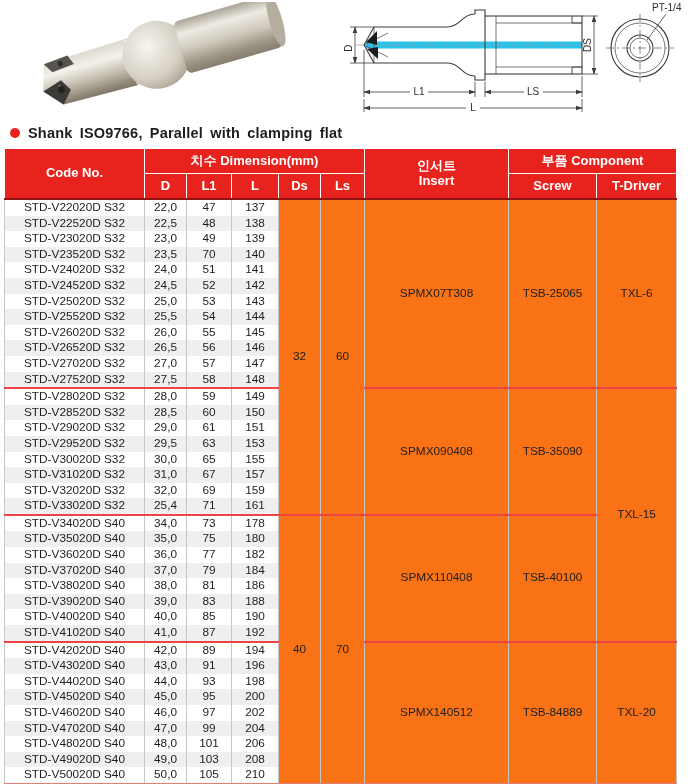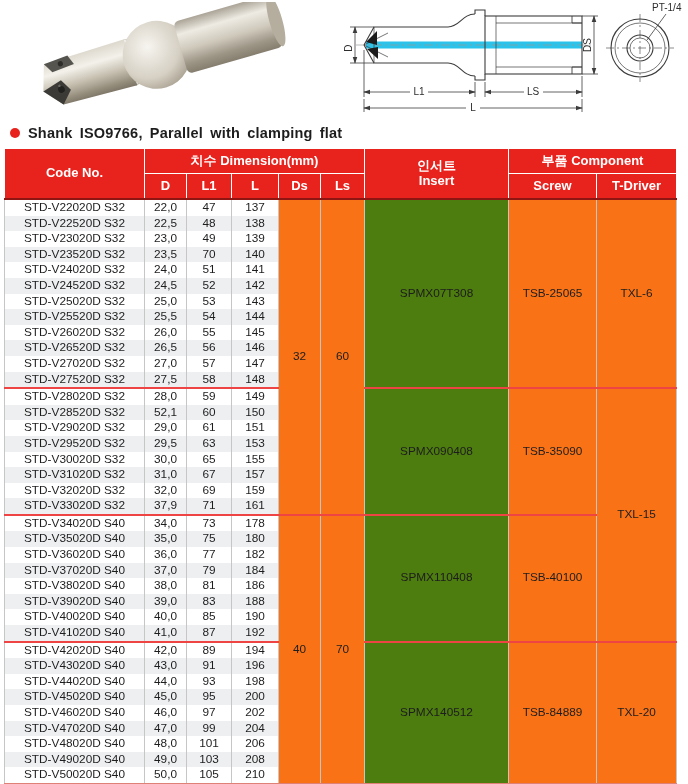--- a/index.html
+++ b/index.html
@@ -28,21 +28,21 @@
   }
   .dimtable td {
     font-size:11.8px; text-align:center; padding:0; height:15.6px; line-height:15.6px;
     border-left:1px solid #c6c6c6; border-right:1px solid #c6c6c6;
     white-space:nowrap; overflow:hidden;
   }
   .dimtable tbody tr:nth-child(even) td.rowcell { background:#eeeff1; }
   .dimtable tbody tr.grp { border-top:2px solid #ef4444; }
   .dimtable td.insertbg { background:#ebedee; }
   .dimtable td.merge { background:#f97316; }
-  .dimtable td.merge.insertbg { background:#4d7c0f; }
+  .dimtable td.merge.insertbg { background:#f97316; }
 </style>
 </head>
 <body>
 
 <div class="topsection">
 
   <div class="photo-wrap">
     <svg width="322" height="116" viewBox="0 0 322 116">
       <defs>
         <linearGradient id="gFlute" x1="0" y1="0" x2="0" y2="1">
@@ -289,21 +289,21 @@
         <td class="rowcell code">STD-V28020D S32</td>
         <td class="rowcell">28,0</td>
         <td class="rowcell">59</td>
         <td class="rowcell">149</td>
         <td rowspan="8" class="merge insertbg">SPMX090408</td>
         <td rowspan="8" class="merge">TSB-35090</td>
         <td rowspan="16" class="merge">TXL-15</td>
       </tr>
       <tr>
         <td class="rowcell code">STD-V28520D S32</td>
-        <td class="rowcell">52,1</td>
+        <td class="rowcell">28,5</td>
         <td class="rowcell">60</td>
         <td class="rowcell">150</td>
       </tr>
       <tr>
         <td class="rowcell code">STD-V29020D S32</td>
         <td class="rowcell">29,0</td>
         <td class="rowcell">61</td>
         <td class="rowcell">151</td>
       </tr>
       <tr>
@@ -325,21 +325,21 @@
         <td class="rowcell">157</td>
       </tr>
       <tr>
         <td class="rowcell code">STD-V32020D S32</td>
         <td class="rowcell">32,0</td>
         <td class="rowcell">69</td>
         <td class="rowcell">159</td>
       </tr>
       <tr>
         <td class="rowcell code">STD-V33020D S32</td>
-        <td class="rowcell">37,9</td>
+        <td class="rowcell">25,4</td>
         <td class="rowcell">71</td>
         <td class="rowcell">161</td>
       </tr>
       <tr class="grp">
         <td class="rowcell code">STD-V34020D S40</td>
         <td class="rowcell">34,0</td>
         <td class="rowcell">73</td>
         <td class="rowcell">178</td>
         <td rowspan="17" class="merge">40</td>
         <td rowspan="17" class="merge">70</td>

